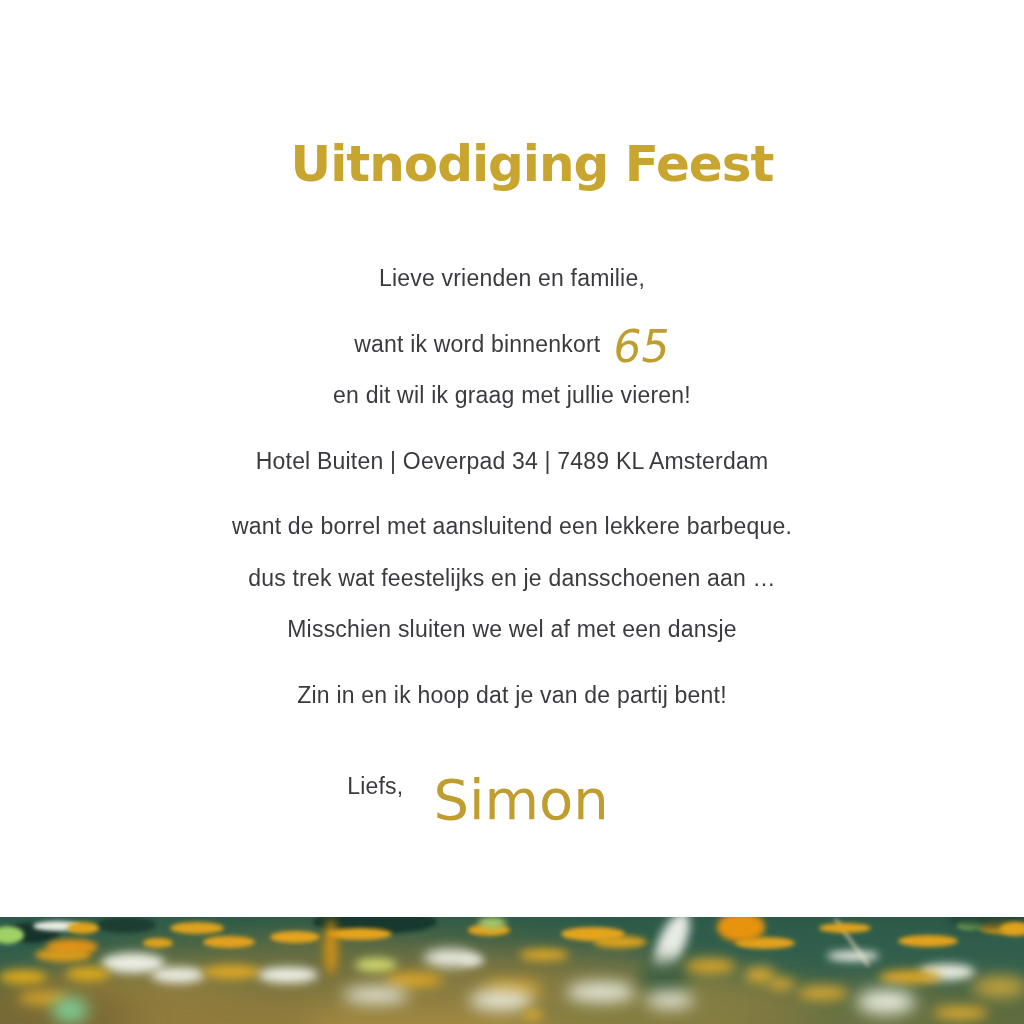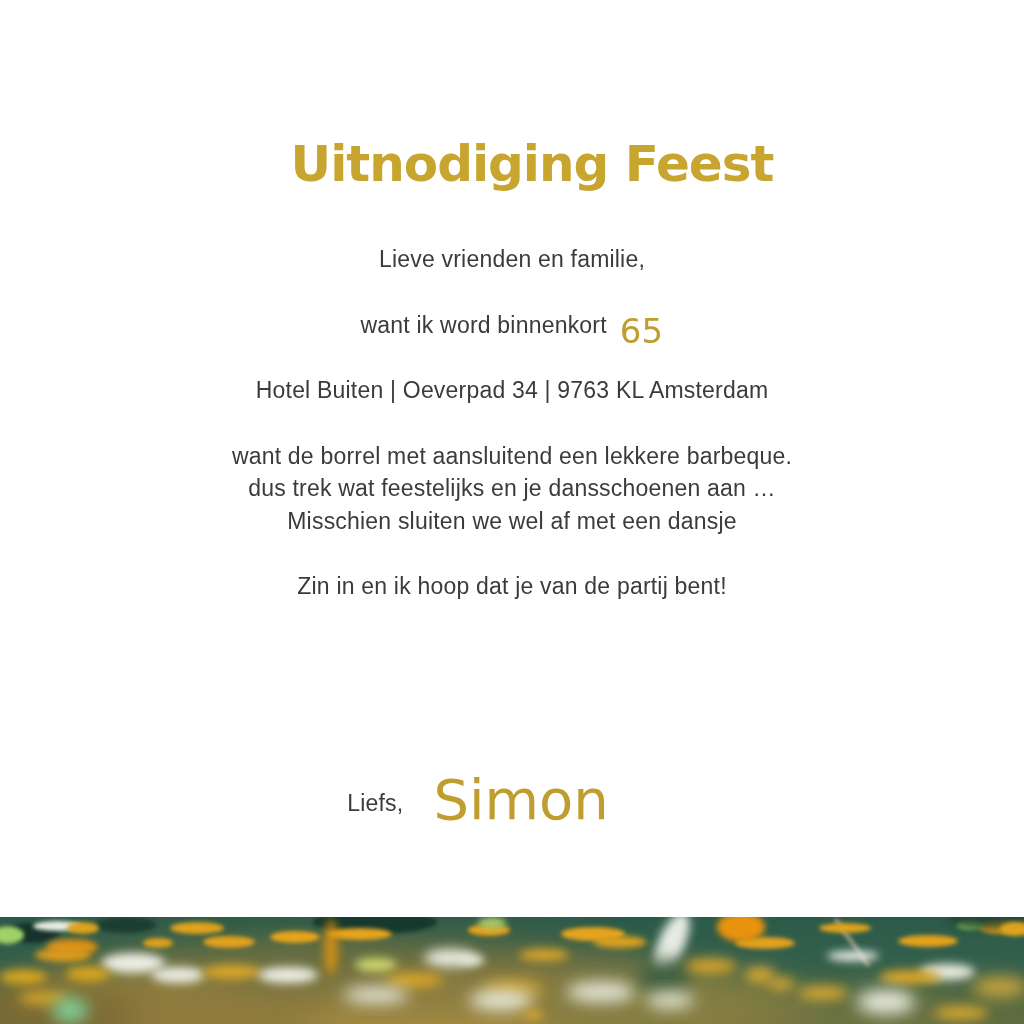--- a/index.html
+++ b/index.html
@@ -13,34 +13,35 @@
     font-size:50px;line-height:60px;letter-spacing:-1px;
     color:var(--gold_title,#c7a52f);
     padding-left:20px;
   }
   .body-text{
     position:absolute;top:243px;left:0;width:100%;text-align:center;
     font-size:23px;line-height:32.5px;letter-spacing:0.2px;
     color:var(--text,#3b3a3e);
   }
   .body-text p{margin:0 0 33px 0;}
-  .line{display:block;}
+  .line{display:block;margin-top:19px;}
   .age{
     display:inline-block;font-family:"DejaVu Sans",sans-serif;
-    font-size:34px;line-height:18px;vertical-align:-10px;margin-left:13px;
+    font-size:44px;line-height:18px;vertical-align:-10px;margin-left:13px;
     color:var(--gold_accent,#bf9d2e);
+    font-style:italic;
   }
   .signature{
     position:absolute;top:763px;left:0;width:100%;
     display:flex;justify-content:center;align-items:flex-start;gap:30px;
     transform:translateX(-34px);
   }
   .salutation{
     font-size:23px;line-height:32.5px;letter-spacing:0.2px;
-    color:var(--text,#3b3a3e);margin-top:24px;
+    color:var(--text,#3b3a3e);margin-top:7px;
   }
   .sig-name{
     font-family:"DejaVu Sans",sans-serif;
     font-size:56px;line-height:74px;letter-spacing:0px;
     color:var(--gold_accent,#c6a233);
   }
   .photo{
     position:absolute;left:0;bottom:0;width:1024px;height:107px;overflow:hidden;
   }
   .photo svg{display:block;}
@@ -51,23 +52,24 @@
 <div class="card">
 
   <h1 class="title">Uitnodiging Feest</h1>
 
   <div class="body-text">
     <p>
       <span class="line">Lieve vrienden en familie,</span>
     </p>
     <p>
       <span class="line"><span>want ik word binnenkort</span><span class="age">65</span></span>
+      <span class="line">en dit wil ik graag met jullie vieren!</span>
     </p>
     <p>
-      <span class="line">Hotel Buiten | Oeverpad 34 | 9763 KL Amsterdam</span>
+      <span class="line">Hotel Buiten | Oeverpad 34 | 7489 KL Amsterdam</span>
     </p>
     <p>
       <span class="line">want de borrel met aansluitend een lekkere barbeque.</span>
       <span class="line">dus trek wat feestelijks en je dansschoenen aan …</span>
       <span class="line">Misschien sluiten we wel af met een dansje</span>
     </p>
     <p>
       <span class="line">Zin in en ik hoop dat je van de partij bent!</span>
     </p>
   </div>

